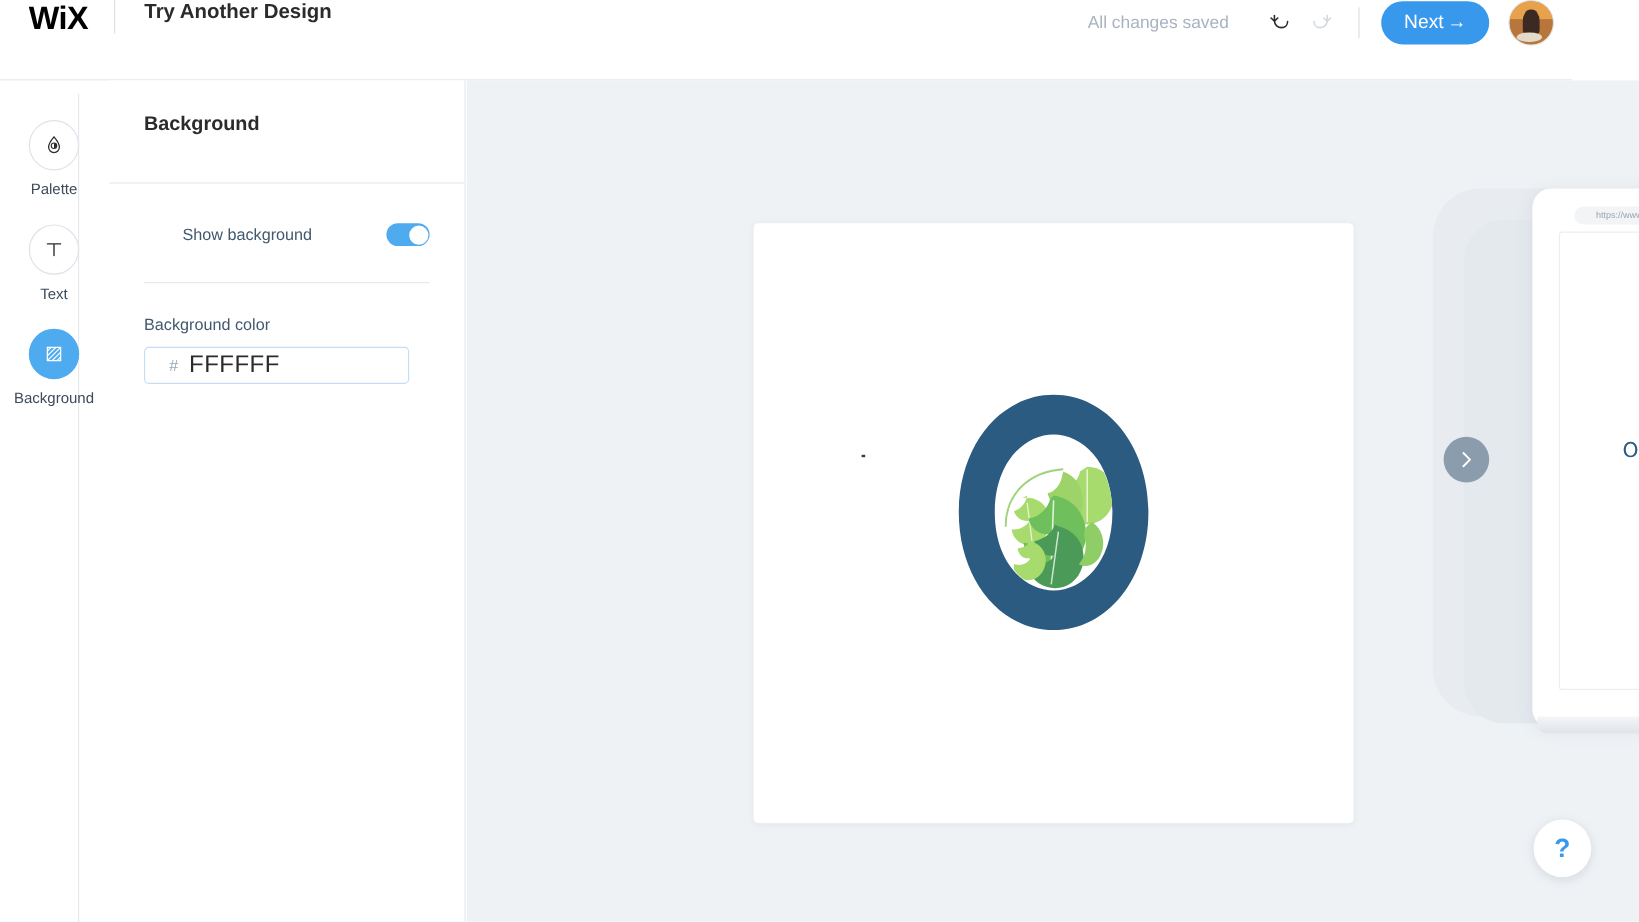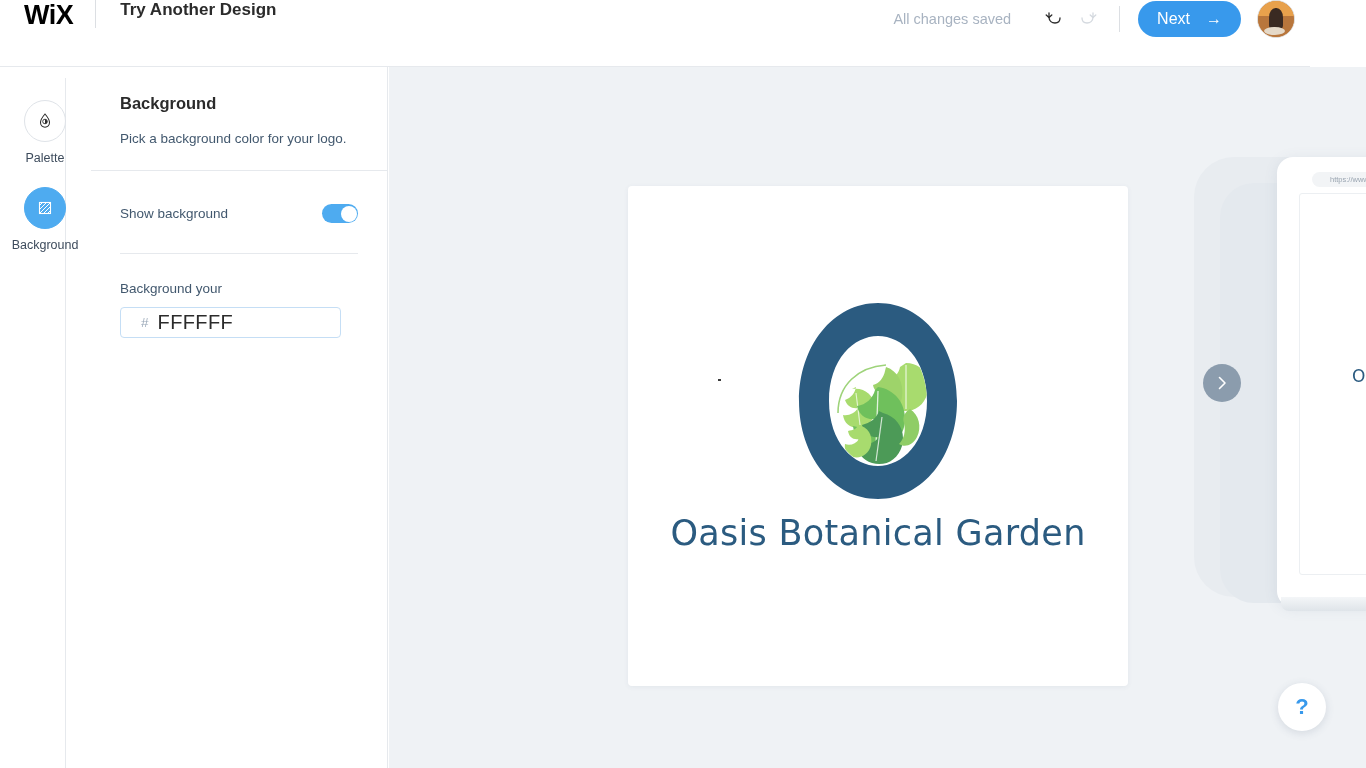--- a/index.html
+++ b/index.html
@@ -48,21 +48,21 @@
   .icon-btn.disabled { cursor: default; }
   .hdr-sep {
     width: 1px; height: 26px; background: #dcdfe3;
     margin: 0 18px 0 14px;
   }
   .next-btn {
     height: 36px; padding: 0 19px;
     background: #3899ec; color: #ffffff;
     border: none; border-radius: 18px;
     font-size: 16px; font-family: "Liberation Sans", sans-serif;
-    display: flex; align-items: center; gap: 16px;
+    display: flex; align-items: center; gap: 3px;
     cursor: pointer;
   }
   .avatar {
     width: 38px; height: 38px; border-radius: 50%;
     margin-left: 16px;
     border: 1px solid #e0e0e0;
     overflow: hidden;
     background: #c98a50;
     position: relative;
   }
@@ -116,20 +116,21 @@
   .panel-title {
     font-size: 16.5px; font-weight: 700; color: #2b2b2b;
     margin-bottom: 17px;
   }
   .panel-desc { font-size: 13.5px; color: #42586e; line-height: 1.35; }
   .panel-hr { height: 1px; background: #e6e9ed; margin: 0; }
   .panel-body { padding: 0 29px; }
   .row-toggle {
     display: flex; align-items: center; justify-content: space-between;
     padding: 33px 0 0 0;
+    margin-left: 32px;
   }
   .row-label { font-size: 13.5px; color: #42586e; }
   .toggle {
     width: 36px; height: 19px; border-radius: 10px;
     background: #4eabf0; position: relative; cursor: pointer;
     flex-shrink: 0;
   }
   .toggle .knob {
     position: absolute; top: 1.5px; right: 1.5px;
     width: 16px; height: 16px; border-radius: 50%;
@@ -316,20 +317,28 @@
     <div class="rail-circle">
       <svg width="20" height="20" viewBox="0 0 20 20">
         <path d="M10 3 C10 3 5.5 8.2 5.5 11.6 C5.5 14.2 7.5 16.2 10 16.2 C12.5 16.2 14.5 14.2 14.5 11.6 C14.5 8.2 10 3 10 3 Z" fill="none" stroke="#2b2b2b" stroke-width="1.05"></path>
         <path d="M10 8.2 C11.3 8.2 12.2 9.2 12.2 10.5 C12.2 11.8 11.3 12.8 10 12.8 Z" fill="#2b2b2b"></path>
         <circle cx="10" cy="10.5" r="2.3" fill="none" stroke="#2b2b2b" stroke-width="0.9"></circle>
       </svg>
     </div>
     <div class="rail-label">Palette</div>
   </div>
 
+  <div class="rail-item">
+    <div class="rail-circle">
+      <svg width="20" height="20" viewBox="0 0 20 20">
+        <path d="M4.5 5.2 L15.5 5.2 M10 5.2 L10 15" stroke="#2b2b2b" stroke-width="1.15" fill="none" stroke-linecap="round"></path>
+      </svg>
+    </div>
+    <div class="rail-label">Text</div>
+  </div>
 
 
 
   <div class="rail-item active">
     <div class="rail-circle">
       <svg width="22" height="22" viewBox="0 0 22 22">
         <defs>
           <clipPath id="bgclip">
               <rect x="5.5" y="5.5" width="11" height="11"></rect>
             </clipPath>
@@ -345,35 +354,34 @@
         <rect x="5.5" y="5.5" width="11" height="11" fill="none" stroke="#ffffff" stroke-width="1.1"></rect>
       </svg>
     </div>
     <div class="rail-label">Background</div>
   </div>
 </div>
 
 <div class="panel">
   <div class="panel-head">
     <div class="panel-title">Background</div>
-    <div class="panel-desc">Pick a background color for your logo.</div>
   </div>
   <div class="panel-hr"></div>
 
   <div class="panel-body">
     <div class="row-toggle">
       <div class="row-label">Show background</div>
       <div class="toggle">
         <div class="knob"></div>
       </div>
     </div>
 
     <div class="inner-hr"></div>
 
-    <div class="field-label">Background your</div>
+    <div class="field-label">Background color</div>
 
     <div class="hex-input">
       <span class="hex-hash">#</span>
       <input class="hex-value" type="text" value="FFFFFF" style="">
       <div class="swatch"></div>
     </div>
   </div>
 </div>
 
 <div class="canvas">
@@ -450,20 +458,19 @@
             <path d="M80 124 C90 126 95 134 93 144 C91 153 83 158 75 156
                      C69 154 66 149 67 143 C72 145 78 143 81 138
                      C75 139 71 136 70 130 C75 129 79 128 80 124 Z" fill="#a8db6e"></path>
 
             <path d="M132 108 C141 114 144 126 139 136 C135 144 127 147 121 143
                      C126 138 128 130 126 122 C124 116 127 111 132 108 Z" fill="#8fcd66"></path>
           </g>
         </svg>
       </div>
 
-      <div class="logo-name">Oasis Botanical Garden</div>
     </div>
   </div>
 
   <button class="help-btn">
     <span>?</span>
   </button>
 </div>
 
 </body></html>

